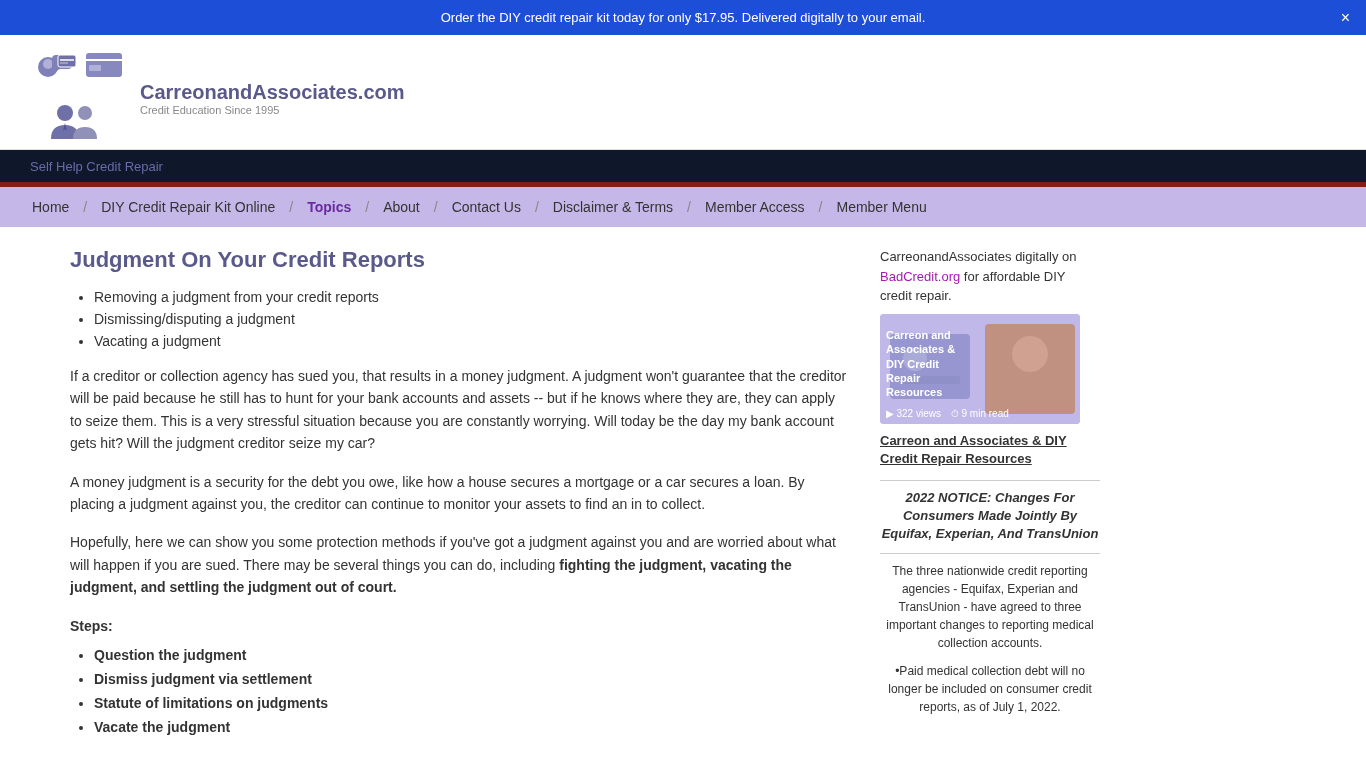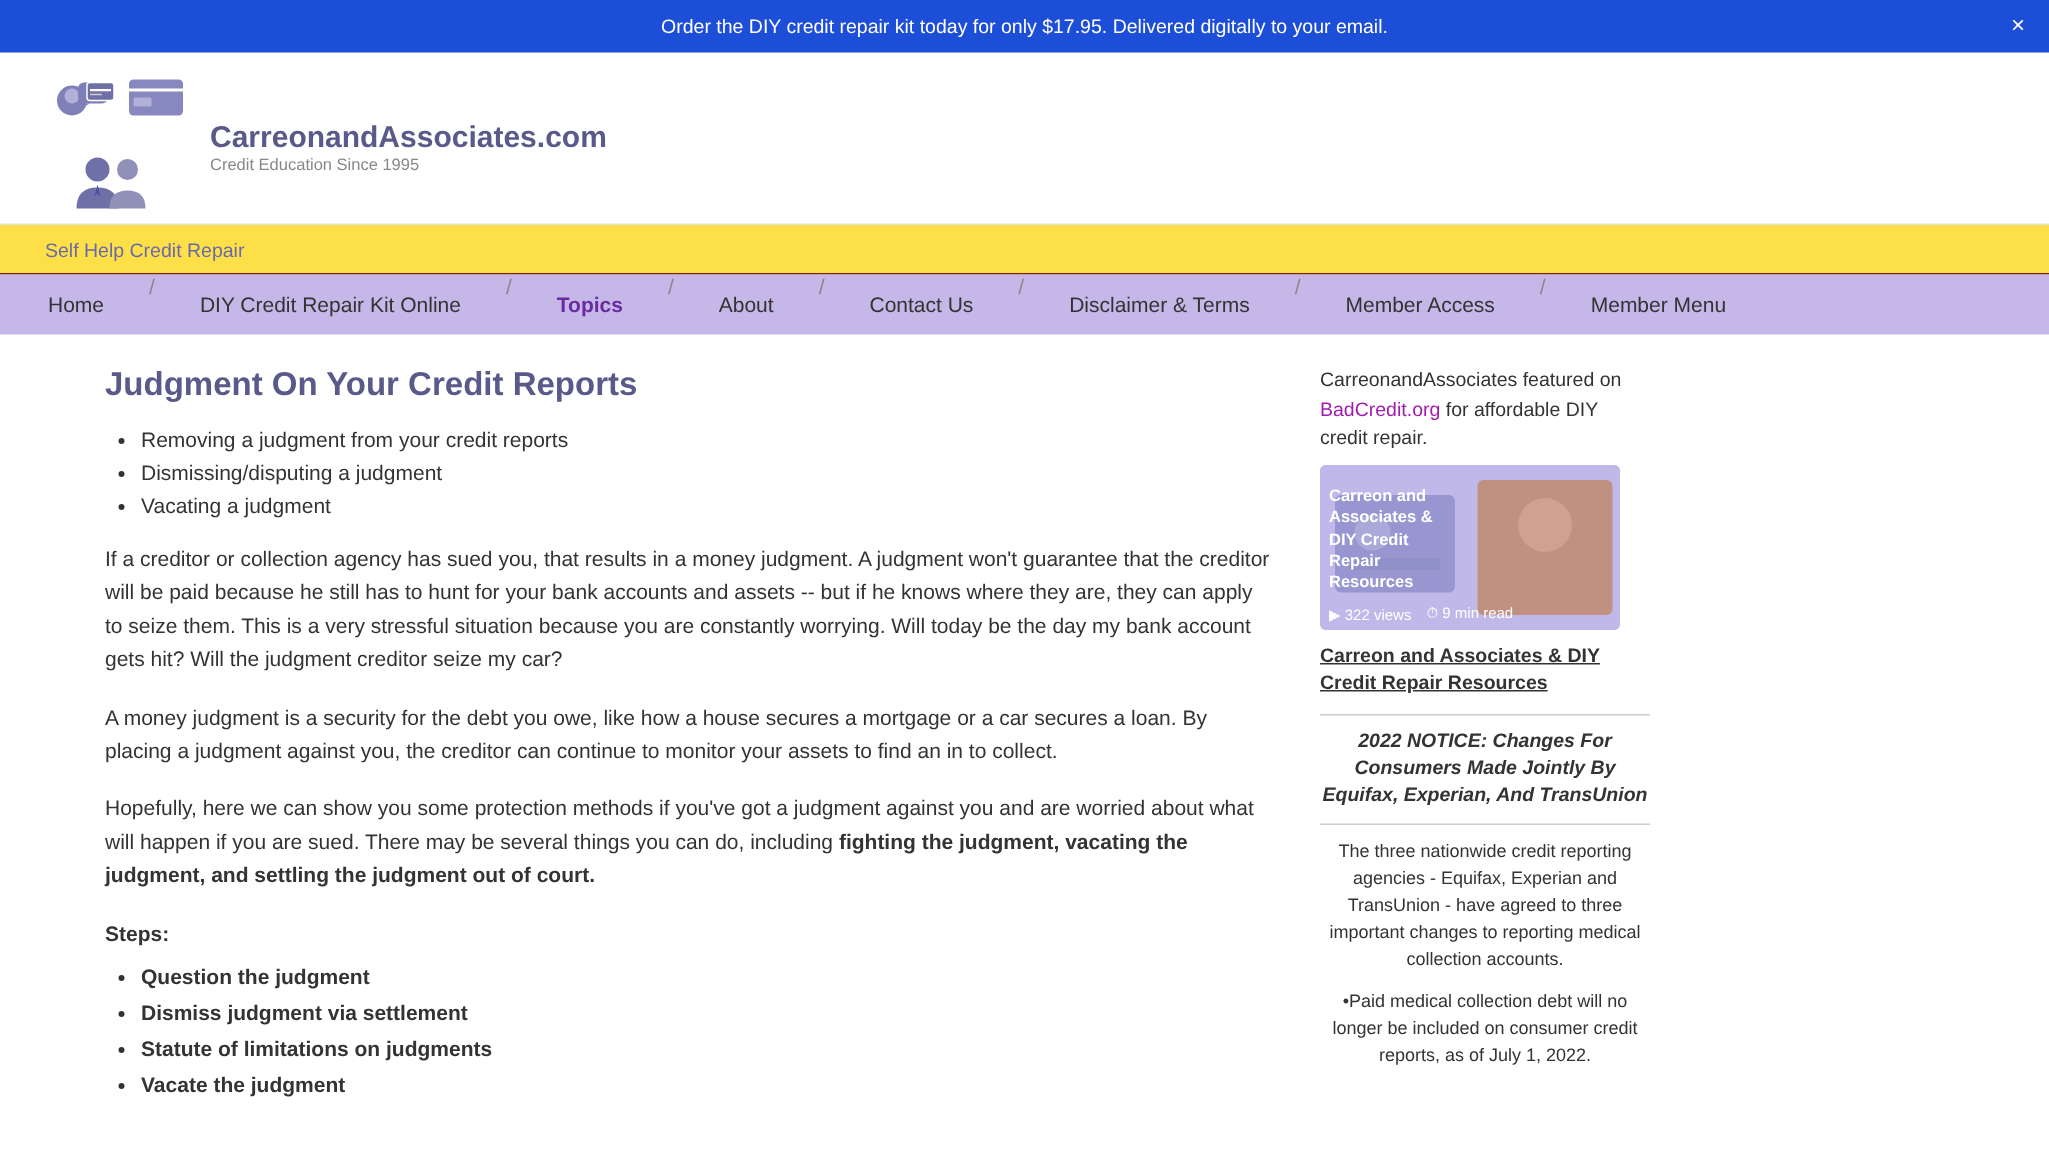--- a/index.html
+++ b/index.html
@@ -49,40 +49,40 @@
       color: #5a5a8a;
       font-weight: bold;
     }
     #logo-tagline {
       font-size: 11px;
       color: #888;
     }
 
     
     #sub-header {
-      background: #fde047;
+      background: #0f172a;
       padding: 8px 30px;
-      border-bottom: 1px solid #7f1d1d;
+      border-bottom: 5px solid #7f1d1d;
     }
     #sub-header a {
       color: #6a6aaa;
       text-decoration: none;
       font-size: 13px;
     }
 
     
     #navbar {
       background: #c5b8e8;
       padding: 0 20px;
     }
     #navbar ul {
       list-style: none;
       display: flex;
-      align-items: flex-start;
-      gap: 16px;
+      align-items: center;
+      gap: 0;
     }
     #navbar ul li {
       display: flex;
       align-items: center;
     }
     #navbar ul li a {
       text-decoration: none;
       color: #333;
       padding: 12px 12px;
       font-size: 14px;
@@ -381,21 +381,21 @@
     <ul class="steps-list">
       <li>Question the judgment</li>
       <li>Dismiss judgment via settlement</li>
       <li>Statute of limitations on judgments</li>
       <li>Vacate the judgment</li>
     </ul>
   </div>
 
   <div id="sidebar">
     <div id="sidebar-featured-text">
-      <span>CarreonandAssociates featured on </span><a href="#">BadCredit.org</a><span> for affordable DIY credit repair.</span>
+      <span>CarreonandAssociates digitally on </span><a href="#">BadCredit.org</a><span> for affordable DIY credit repair.</span>
     </div>
 
     <div id="blog-thumbnail">
       <span class="blog-label">BLOG</span>
 
       <svg width="200" height="110" viewBox="0 0 200 110" style="position:absolute;top:0;left:0;">
         <rect width="200" height="110" fill="#c0b8e8"></rect>
 
         <rect x="10" y="20" width="80" height="65" rx="4" fill="#8888c8" opacity="0.7"></rect>
         <circle cx="35" cy="45" r="12" fill="#aaaad8"></circle>

